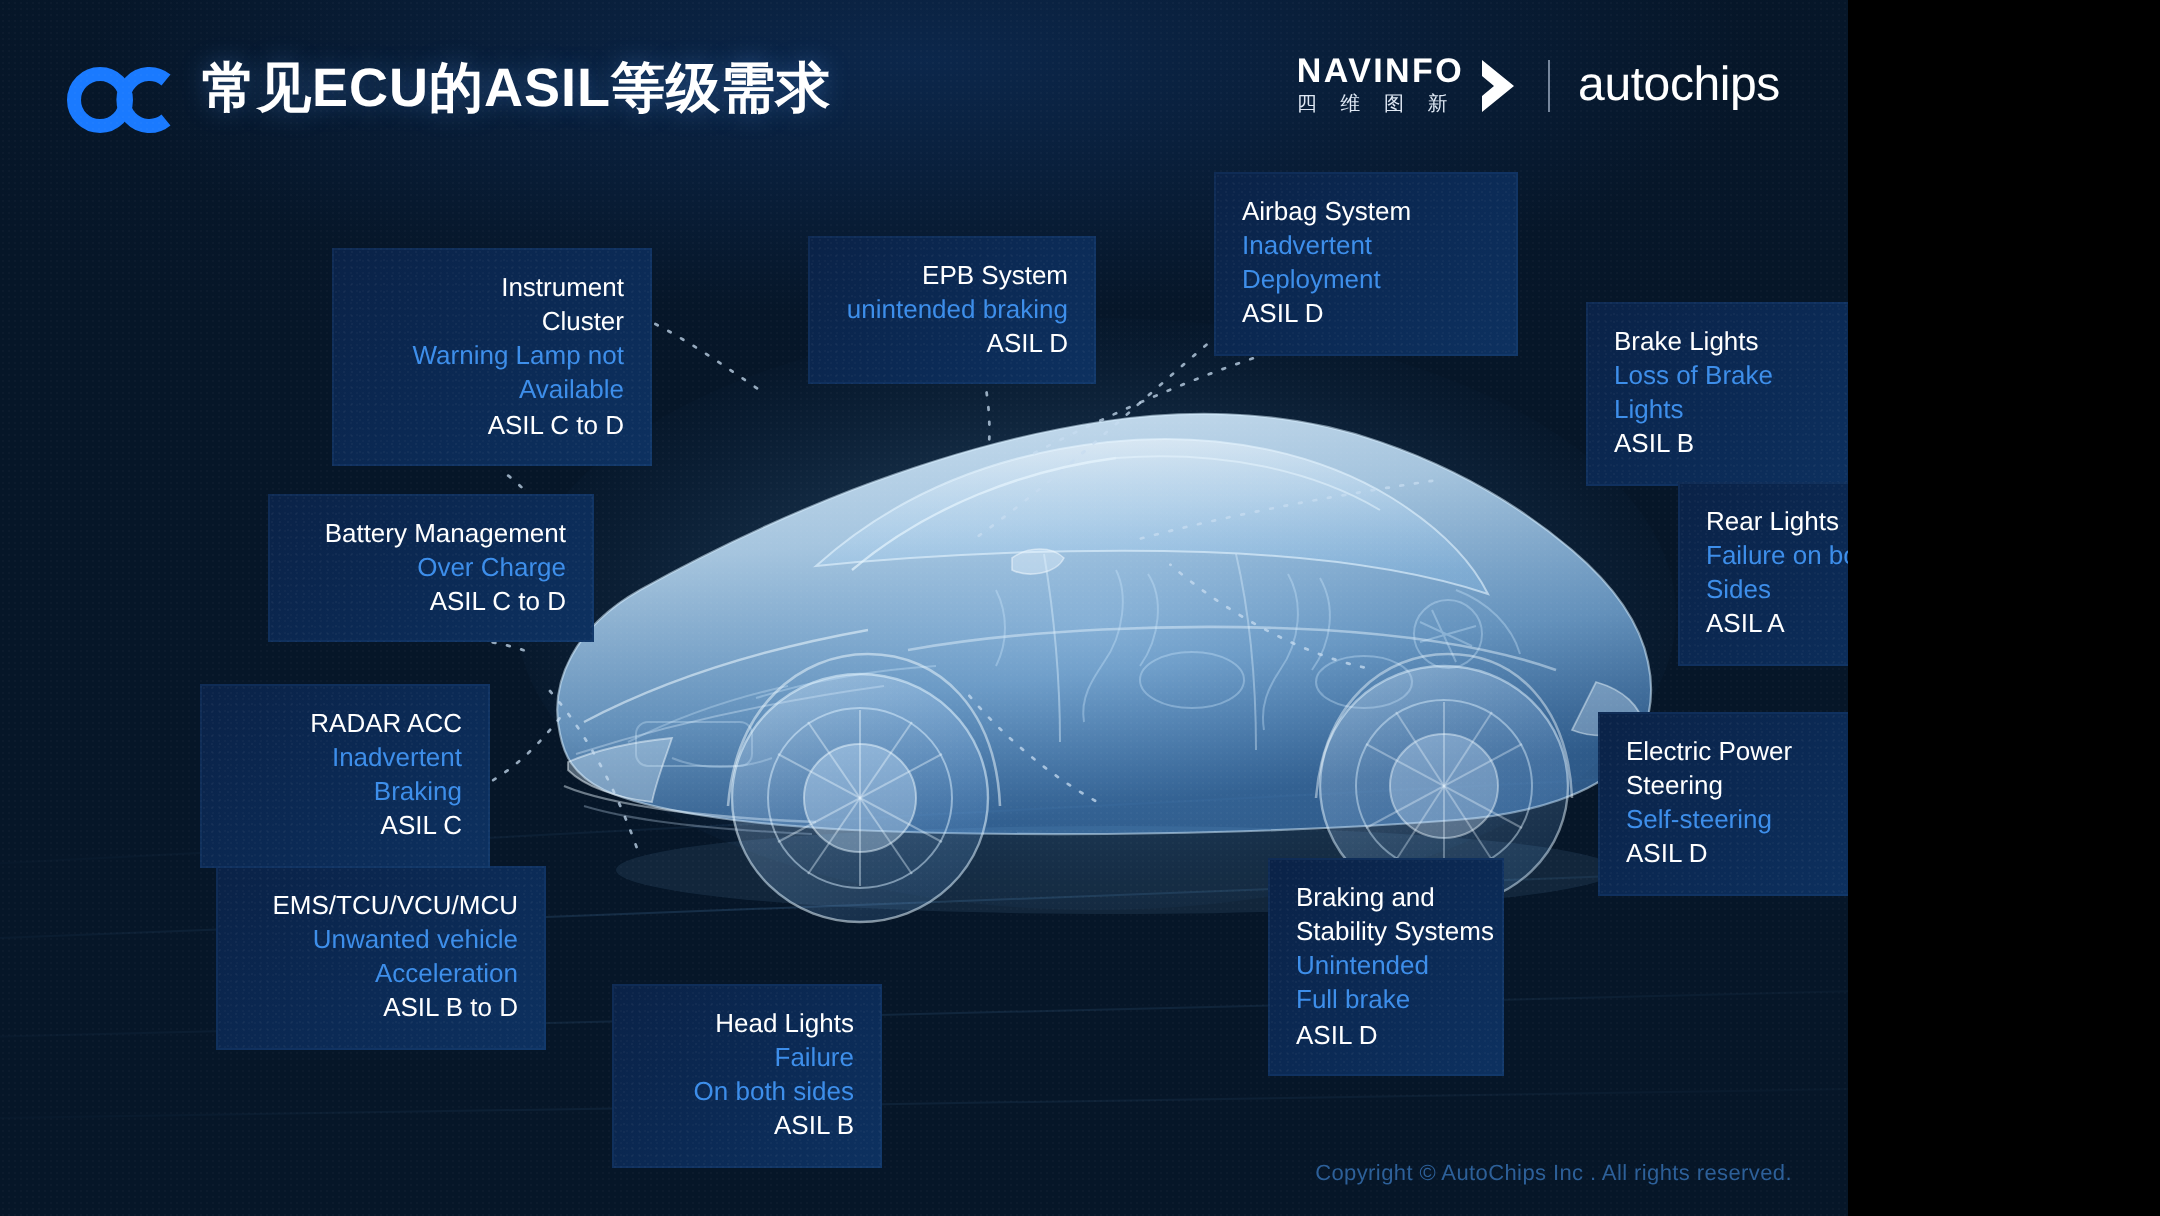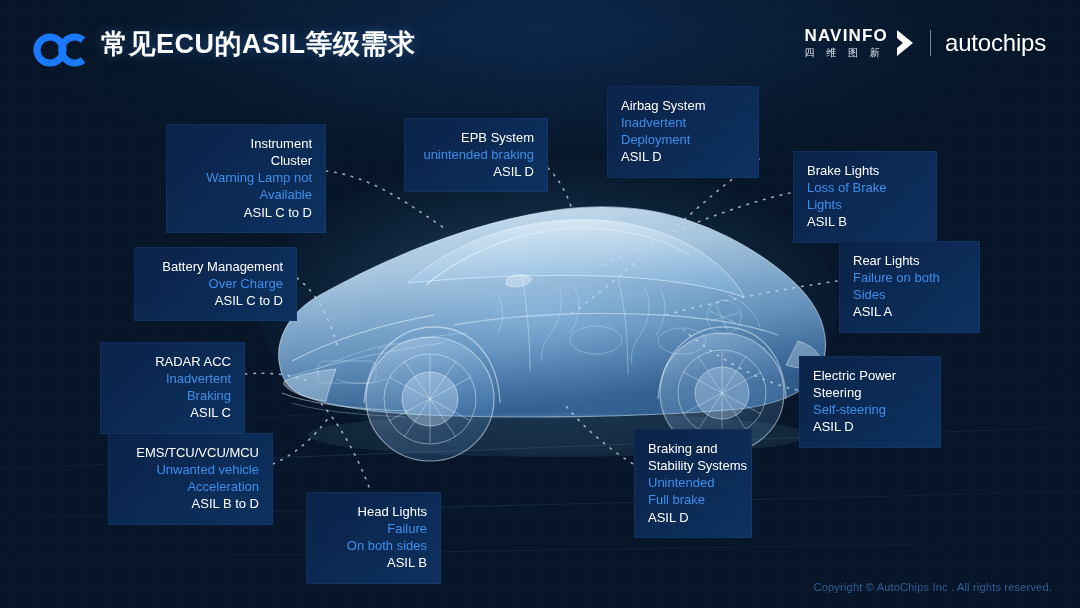--- a/index.html
+++ b/index.html
@@ -4,21 +4,21 @@
 <style>
   * { margin:0; padding:0; box-sizing:border-box; }
   html,body { background:#000; }
   body {
     font-family:"Liberation Sans", sans-serif;
     width:1080px; height:608px;
     overflow:hidden;
   }
   #slide {
     position:relative;
-    width:1080px; height:608px;
+    width:924px; height:608px;
     background:
       radial-gradient(ellipse 620px 420px at 52% 58%, rgba(24,78,150,0.38) 0%, rgba(12,44,92,0.12) 55%, rgba(0,0,0,0) 78%),
       radial-gradient(ellipse 900px 300px at 50% 104%, rgba(20,72,148,0.55) 0%, rgba(9,35,76,0.18) 60%, rgba(0,0,0,0) 85%),
       linear-gradient(176deg, #061426 0%, #06182e 28%, #072murky 28%, #08203e 55%, #0a2a52 82%, #0c3060 100%);
     background-color:#061628;
     overflow:hidden;
   }
   
   .streak {
     position:absolute; left:-10%; width:125%; height:1px;

